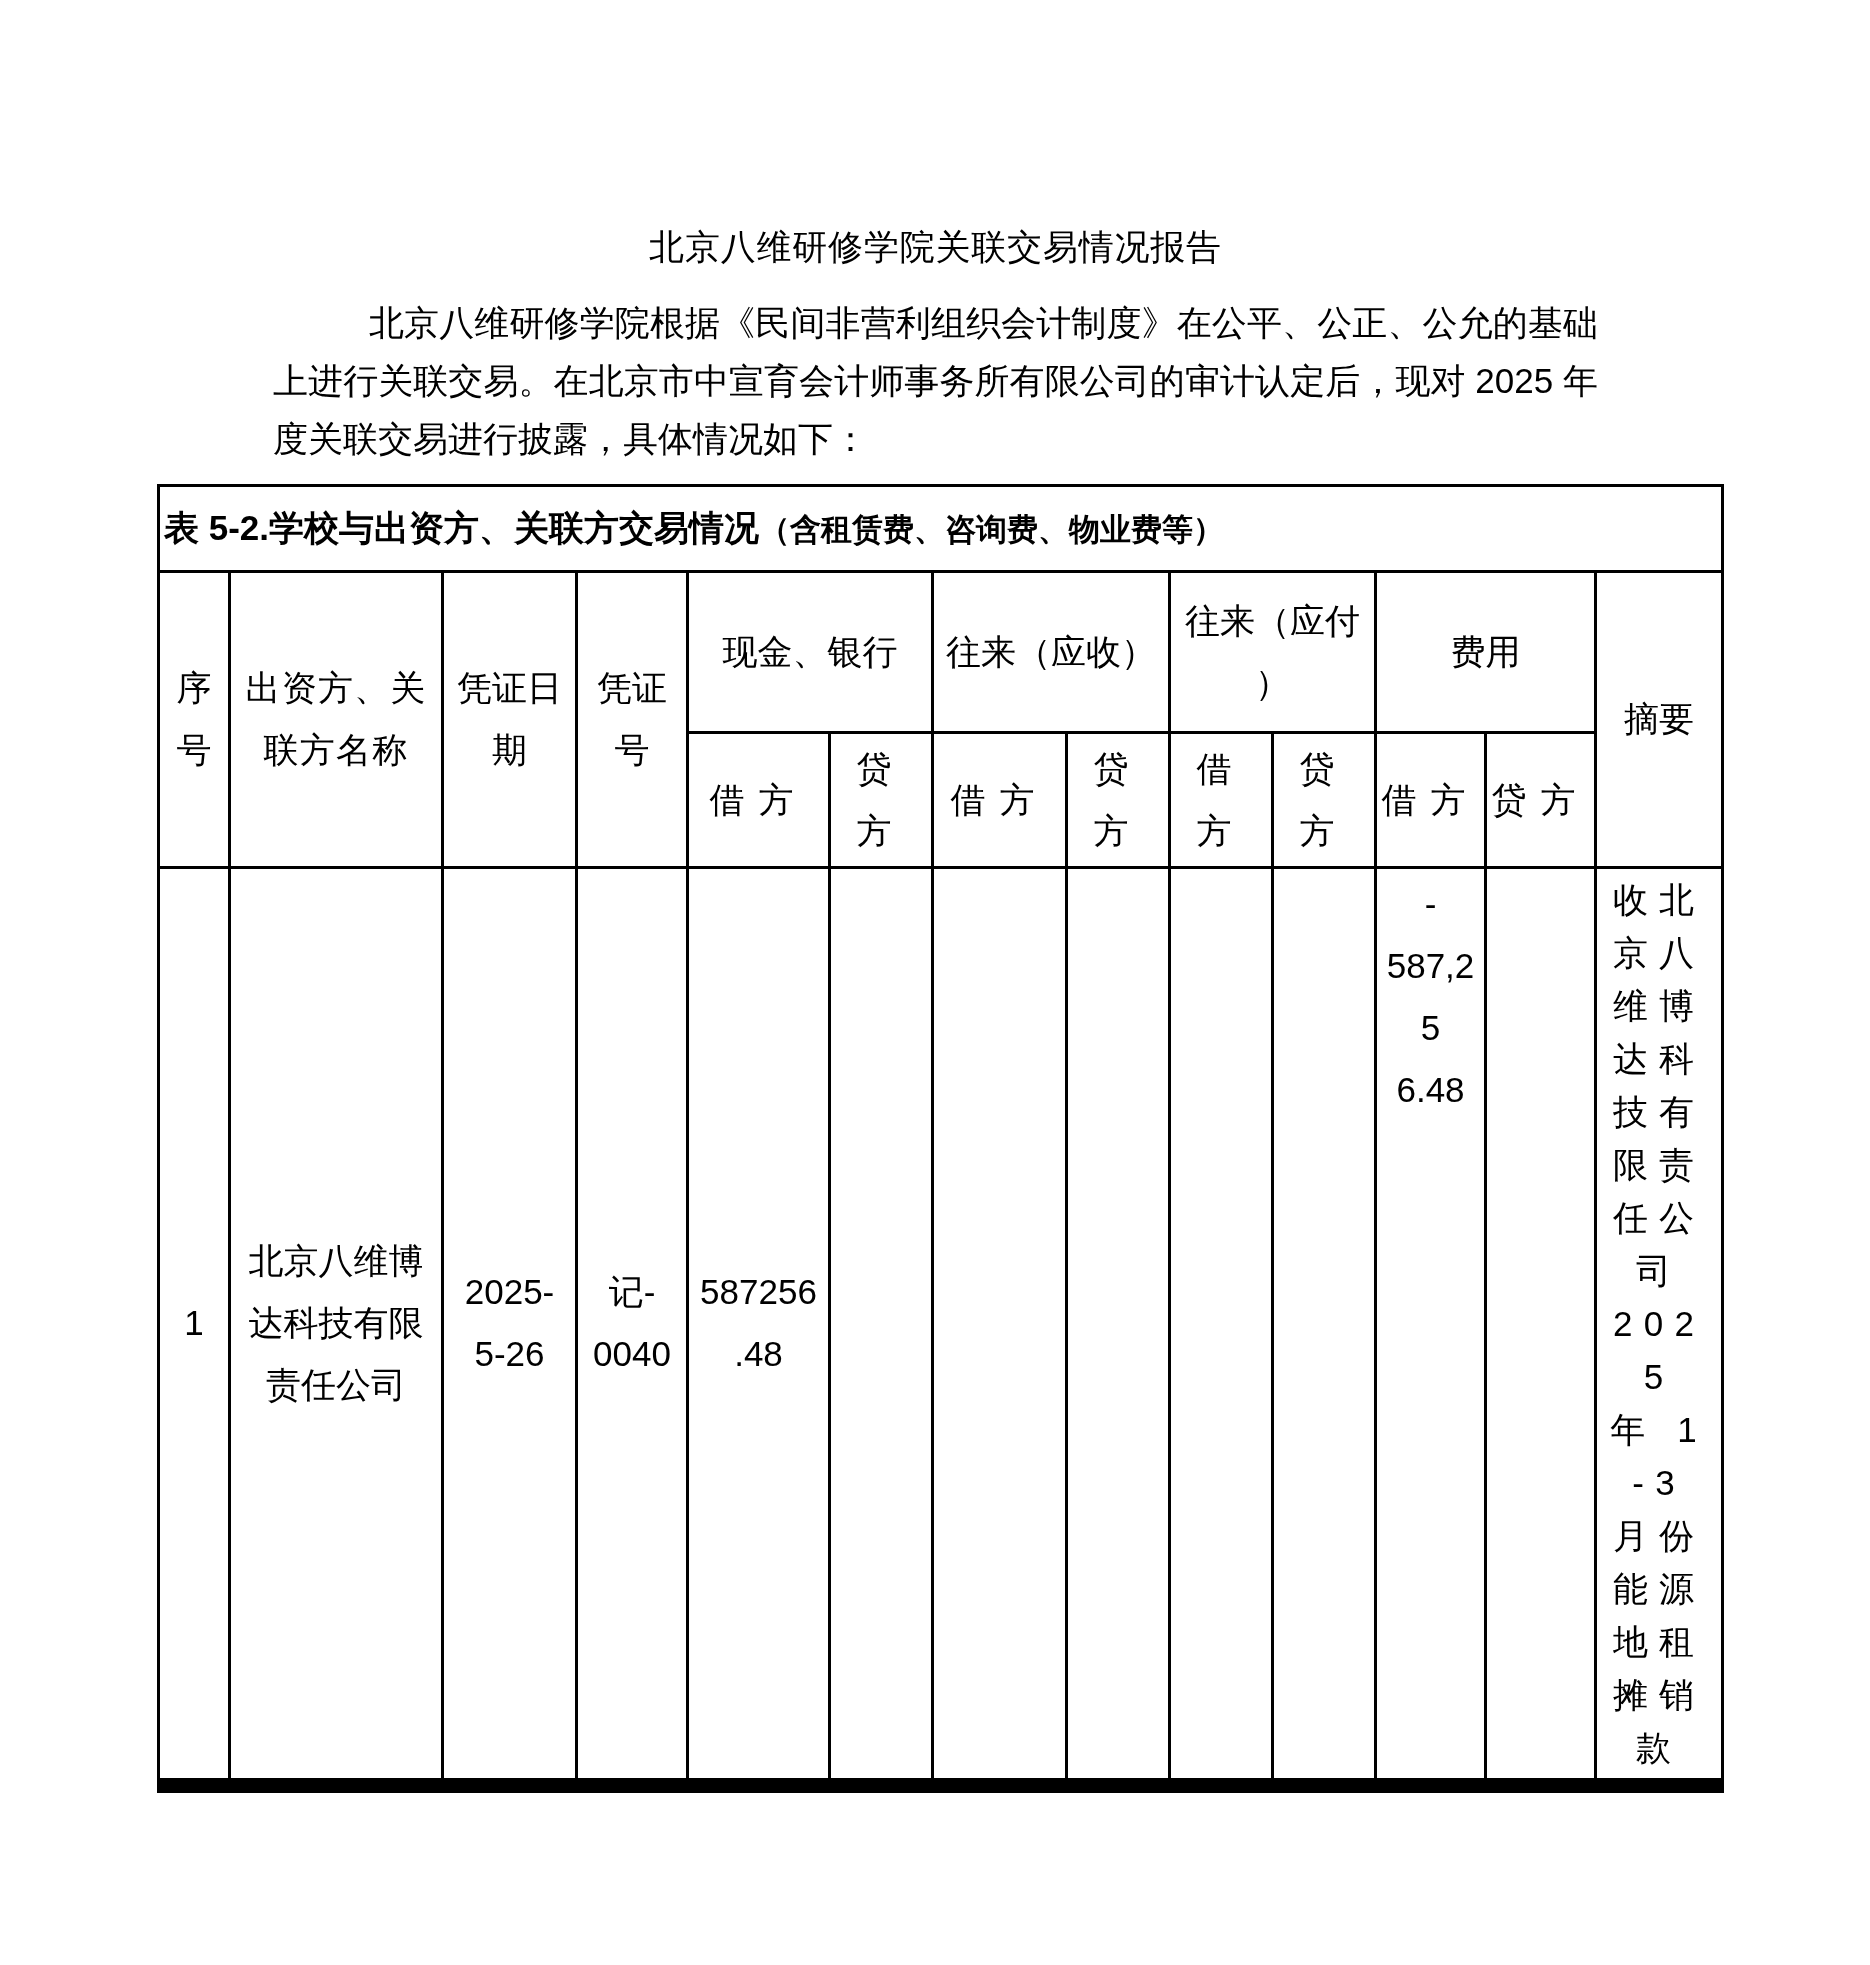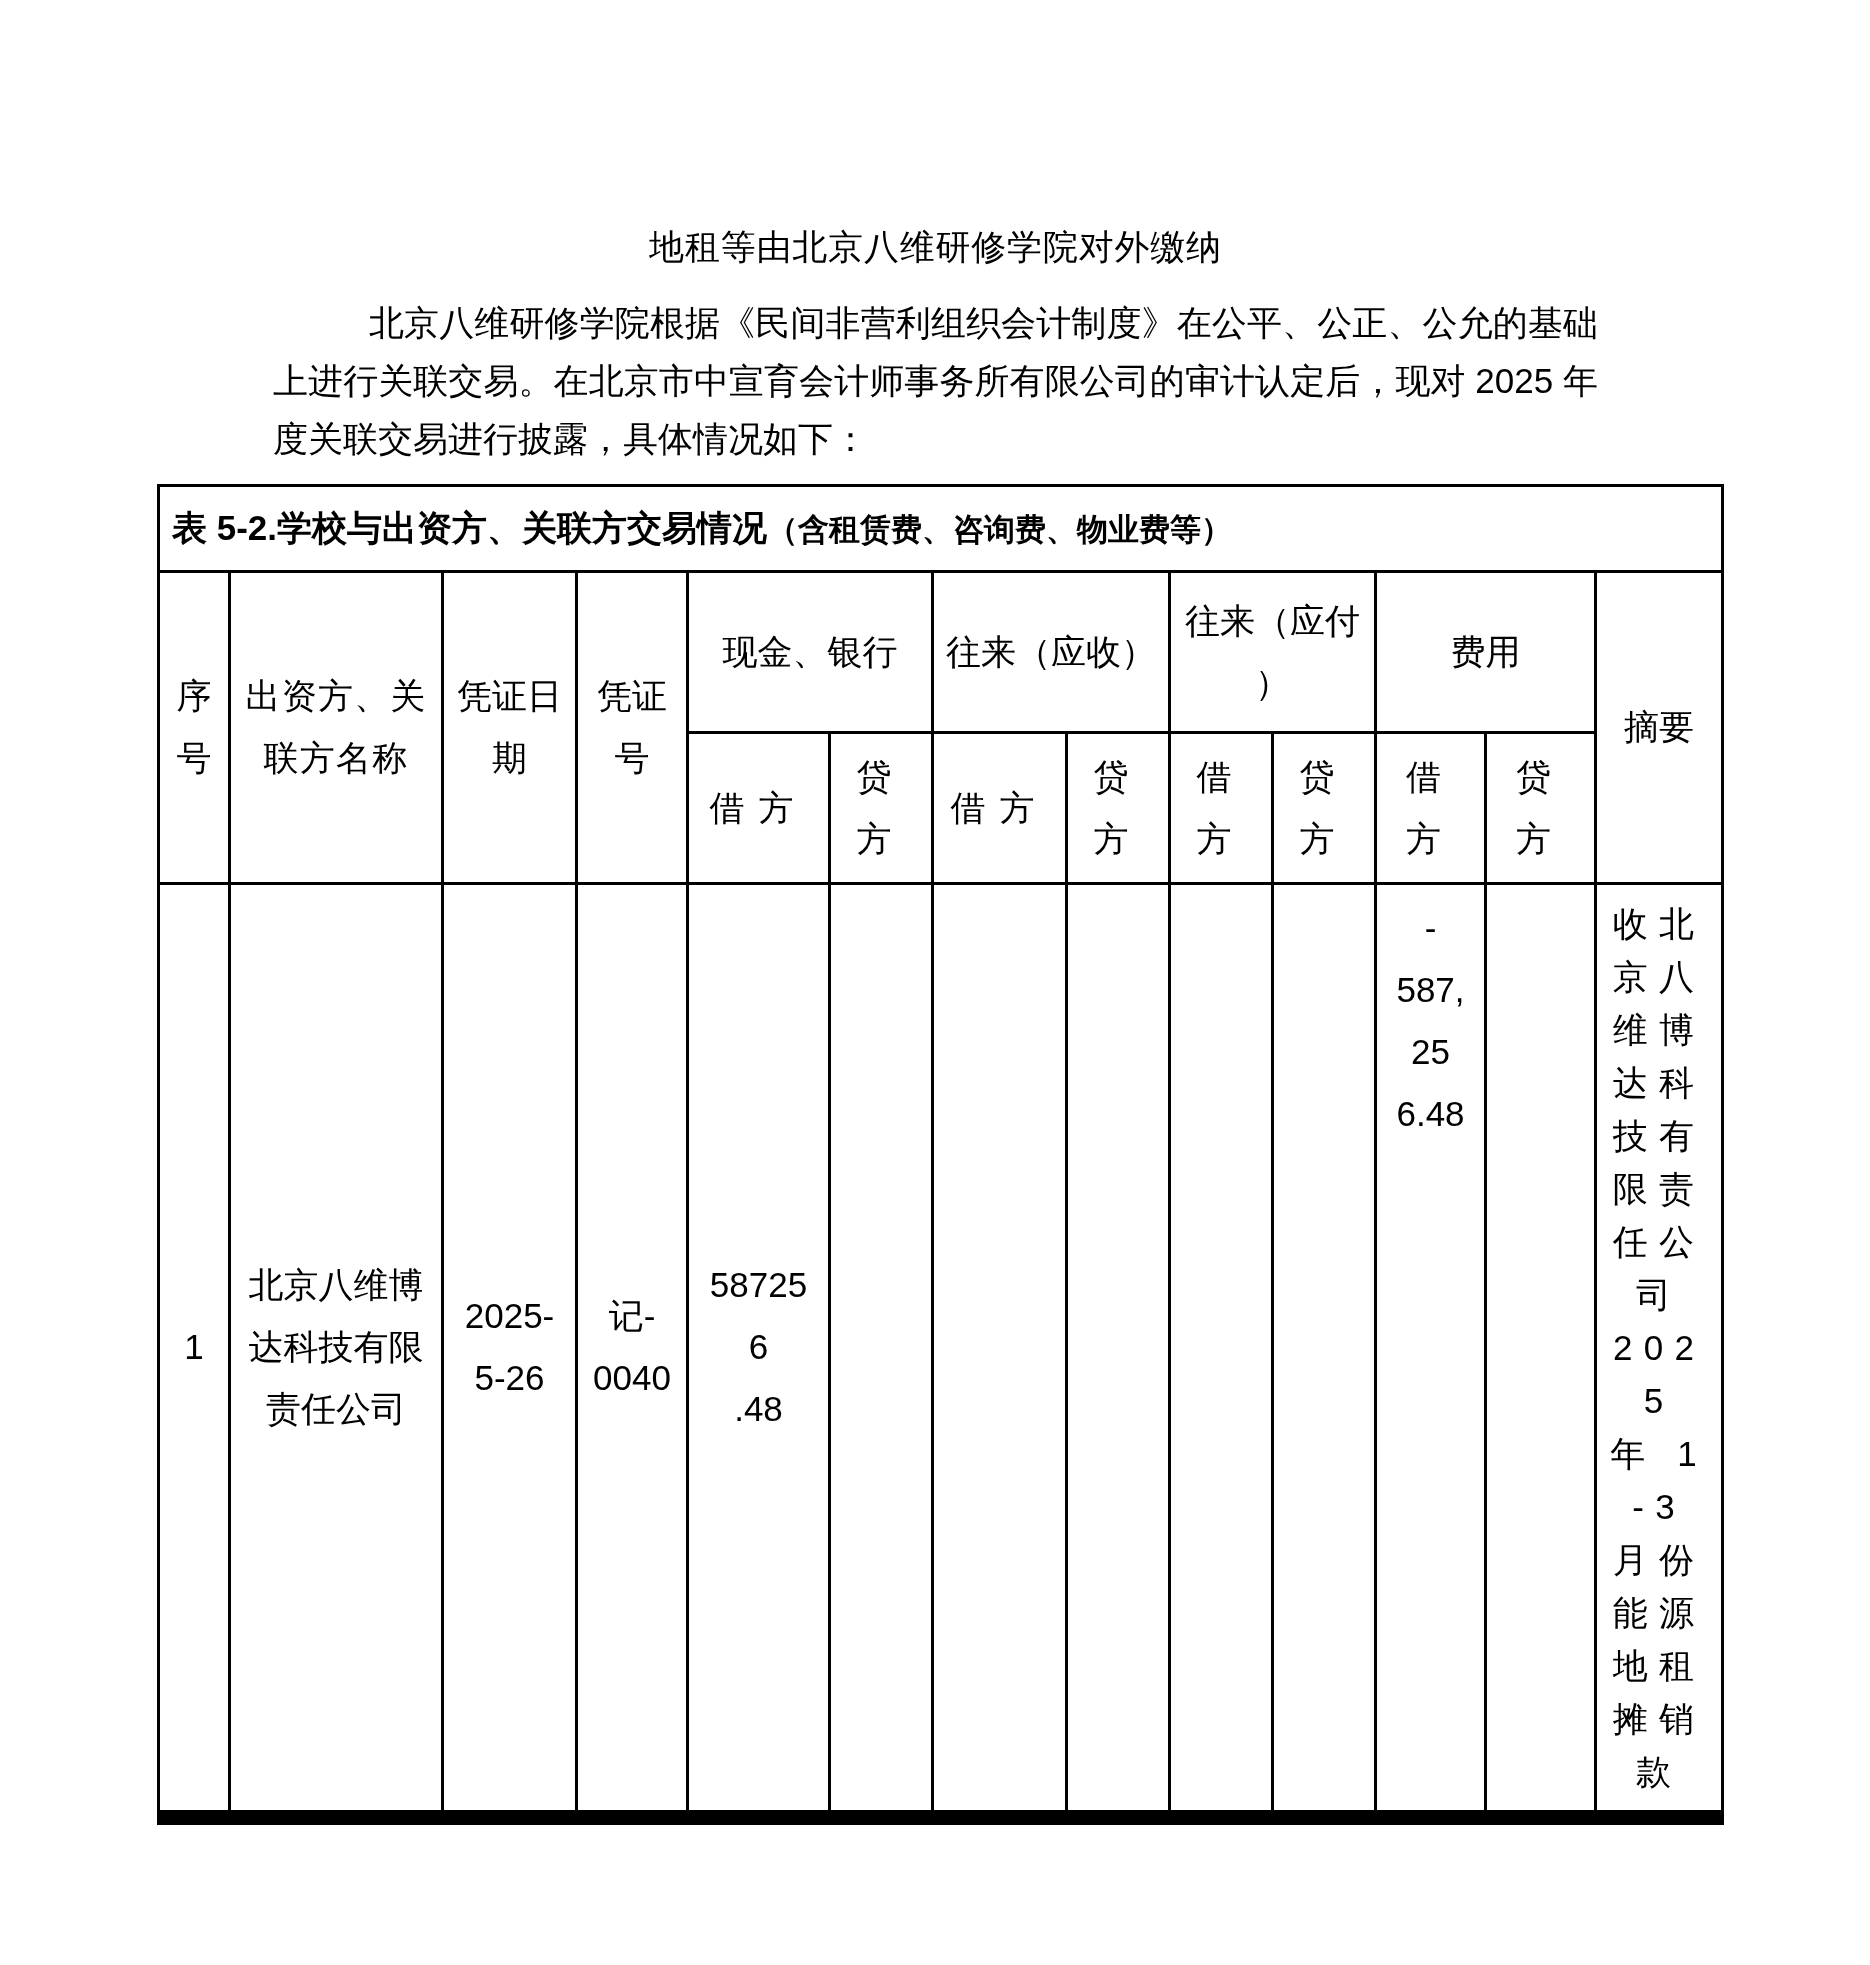--- a/index.html
+++ b/index.html
@@ -33,21 +33,21 @@
   .table-wrap { margin: 5.9px 0 0 -100px; width: 1564px; }
   table.rpt {
     border-collapse: collapse;
     table-layout: fixed;
     width: 1564px;
     border: 3.5px solid #000;
   }
   table.rpt td {
     border: 3.5px solid #000;
     font-size: 35px;
-    padding: 12px;
+    padding: 4px;
     overflow: hidden;
     word-break: break-all;
     margin-top: 31px;
   }
 
   tr.caption-row { height: 86px; }
   tr.group-row   { height: 161px; }
   tr.sub-row     { height: 86px; }
   tr.data-row    { height: 829px; }
 
@@ -98,21 +98,21 @@
     letter-spacing: 0.32em;
     padding: 14px 3.1px 0 13.4px;
   }
 </style>
 </head>
 <body>
 
 <div class="page">
   <div class="content">
 
-    <h1 class="doc-title">地租等由北京八维研修学院对外缴纳</h1>
+    <h1 class="doc-title">北京八维研修学院关联交易情况报告</h1>
 
     <p class="para">北京八维研修学院根据《民间非营利组织会计制度》在公平、公正、公允的基础上进行关联交易。在北京市中宣育会计师事务所有限公司的审计认定后，现对 2025 年度关联交易进行披露，具体情况如下：</p>
 
     <div class="table-wrap">
       <table class="rpt">
         <colgroup>
           <col style="width:71px">
             <col style="width:213px">
             <col style="width:134px">
             <col style="width:111px">

